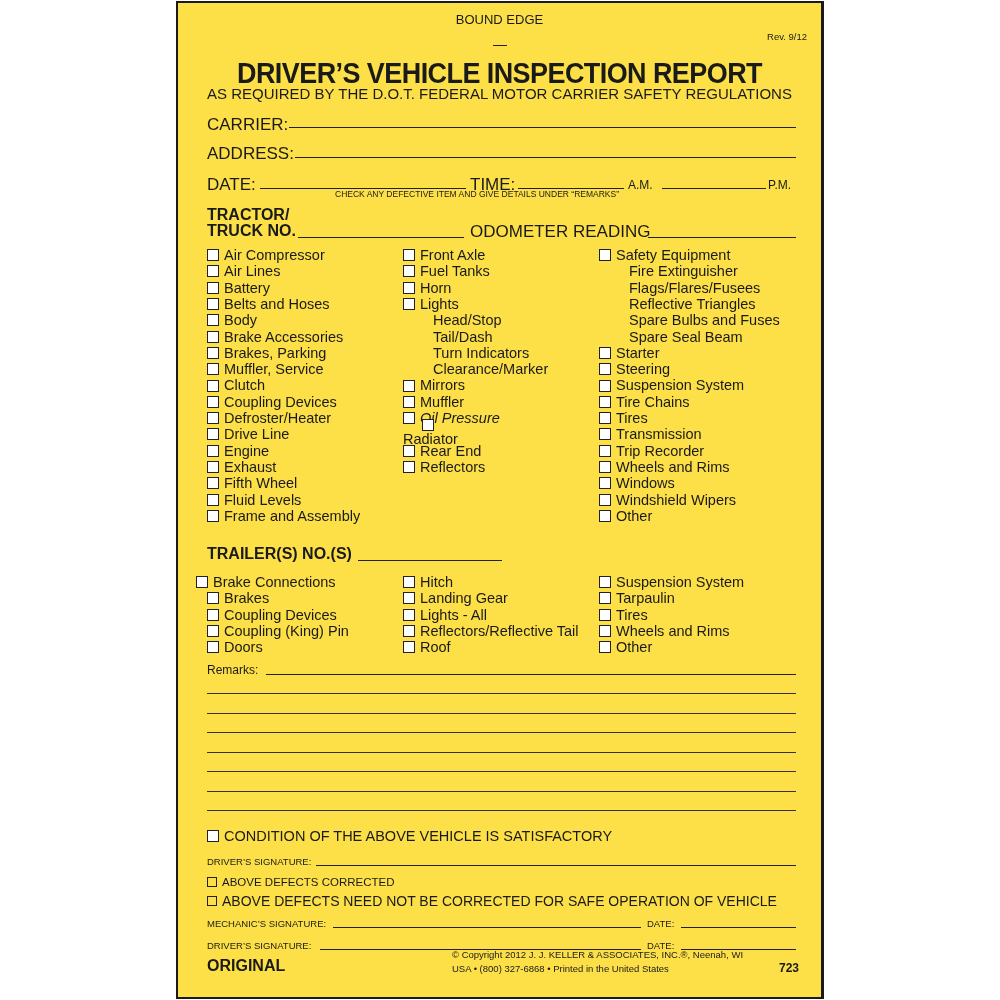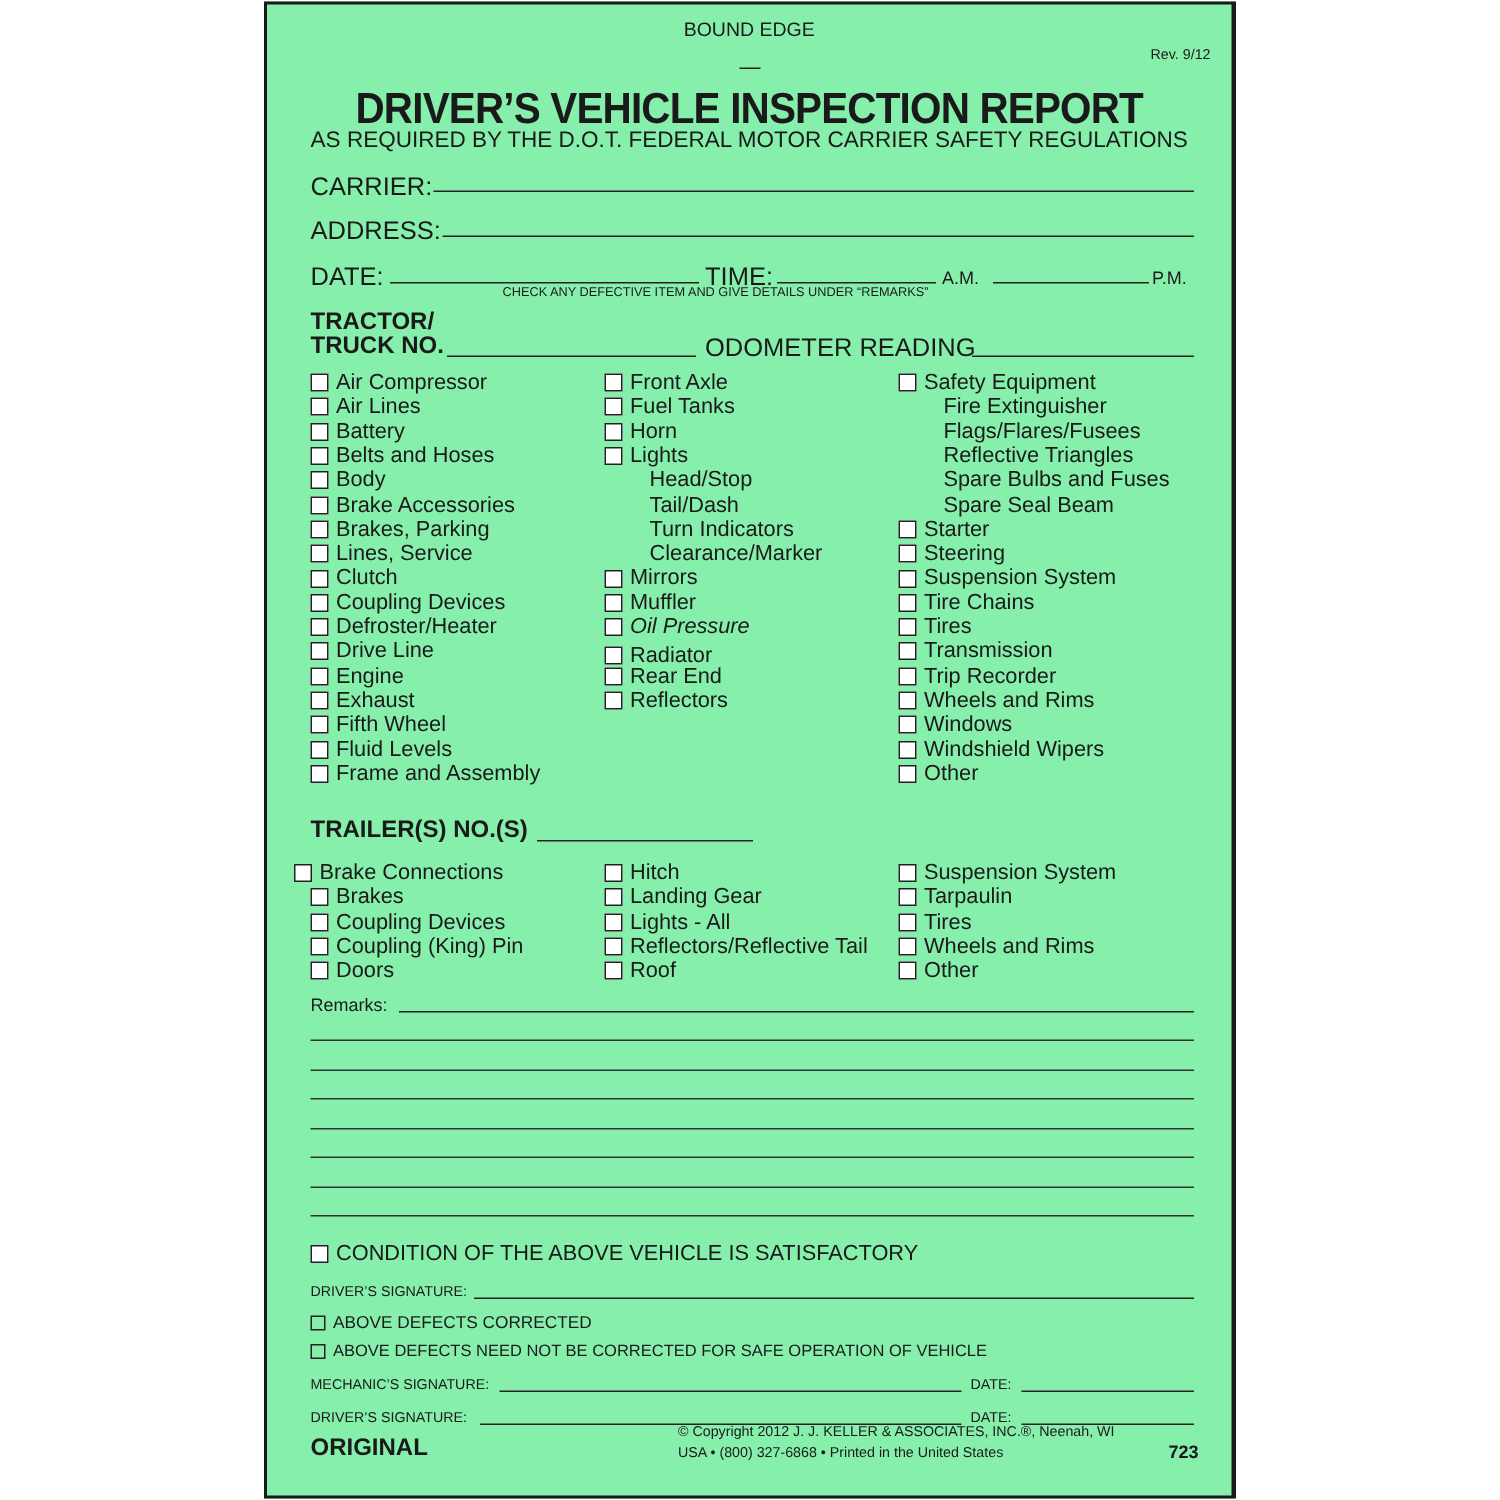--- a/index.html
+++ b/index.html
@@ -1,19 +1,19 @@
 <!DOCTYPE html>
 <html><head>
 <meta charset="utf-8">
 <style>
   html, body { margin: 0; padding: 0; background: #ffffff; }
   body { width: 1000px; height: 1000px; position: relative; overflow: hidden;
          font-family: "Liberation Sans", sans-serif; color: #1a1a1a; }
   .page { position: absolute; left: 176px; top: 1px; width: 643px; height: 994px;
-          border: 2px solid #1a1a1a; border-right-width: 3px; background: #86efac; }
+          border: 2px solid #1a1a1a; border-right-width: 3px; background: #fde047; }
   .abs { position: absolute; white-space: nowrap; }
   .line { position: absolute; border-bottom: 1.5px solid #222; height: 0; }
   .bound-edge { left: 0; width: 100%; top: 9px; text-align: center; font-size: 13px; }
   .dash { left: 315px; top: 42px; width: 14px; border-bottom: 1.5px solid #222; }
   .rev { right: 14px; top: 28px; font-size: 9.5px; }
   .title { left: 0; width: 100%; top: 54px; text-align: center; font-size: 29px; font-weight: bold;
            letter-spacing: -0.6px; transform: scaleX(0.93); transform-origin: center; }
   .subtitle { left: 0; width: 100%; top: 82px; text-align: center; font-size: 15px; }
   .field-label { font-size: 17px; }
   .small-caps { font-size: 9.5px; }
@@ -81,21 +81,21 @@
       <div class="item" style="left: 29px; top: 325.5px;">
         <span class="cb"></span>
         <span>Brake Accessories</span>
       </div>
       <div class="item" style="left: 29px; top: 341.8px;">
         <span class="cb"></span>
         <span>Brakes, Parking</span>
       </div>
       <div class="item" style="left: 29px; top: 358.1px;">
         <span class="cb"></span>
-        <span>Lines, Service</span>
+        <span>Muffler, Service</span>
       </div>
       <div class="item" style="left: 29px; top: 374.4px;">
         <span class="cb"></span>
         <span>Clutch</span>
       </div>
       <div class="item" style="left: 29px; top: 390.7px;">
         <span class="cb"></span>
         <span>Coupling Devices</span>
       </div>
       <div class="item" style="left: 29px; top: 407px;">
@@ -161,21 +161,21 @@
         <span>Mirrors</span>
       </div>
       <div class="item" style="left: 225px; top: 390.7px;">
         <span class="cb"></span>
         <span>Muffler</span>
       </div>
       <div class="item" style="left: 225px; top: 407px; font-style: italic;">
         <span class="cb"></span>
         <span>Oil Pressure</span>
       </div>
-      <div class="item" style="left: 225px; top: 426px;">
+      <div class="item" style="left: 225px; top: 416px; flex-direction: column;">
         <span class="cb"></span>
         <span>Radiator</span>
       </div>
       <div class="item" style="left: 225px; top: 439.6px;">
         <span class="cb"></span>
         <span>Rear End</span>
       </div>
       <div class="item" style="left: 225px; top: 455.9px;">
         <span class="cb"></span>
         <span>Reflectors</span>
@@ -332,21 +332,21 @@
     <span>CONDITION OF THE ABOVE VEHICLE IS SATISFACTORY</span>
   </div>
 
   <div class="abs sig-label" style="left:29px; top:853px;">DRIVER’S SIGNATURE:</div>
   <div class="line" style="left:138px; top:862px; width:480px;"></div>
 
   <div class="item" style="left:29px; top:871px; font-size:11.5px;">
     <span class="cb-small"></span>
     <span>ABOVE DEFECTS CORRECTED</span>
   </div>
-  <div class="item" style="left:29px; top:890px; font-size:11px;">
+  <div class="item" style="left:29px; top:890px; font-size:14px;">
     <span class="cb-small"></span>
     <span>ABOVE DEFECTS NEED NOT BE CORRECTED FOR SAFE OPERATION OF VEHICLE</span>
   </div>
 
   <div class="abs sig-label" style="left:29px; top:915px;">MECHANIC’S SIGNATURE:</div>
   <div class="line" style="left:155px; top:924px; width:308px;"></div>
   <div class="abs sig-label" style="left:469px; top:915px;">DATE:</div>
   <div class="line" style="left:503px; top:924px; width:115px;"></div>
 
   <div class="abs sig-label" style="left:29px; top:937px;">DRIVER’S SIGNATURE:</div>

